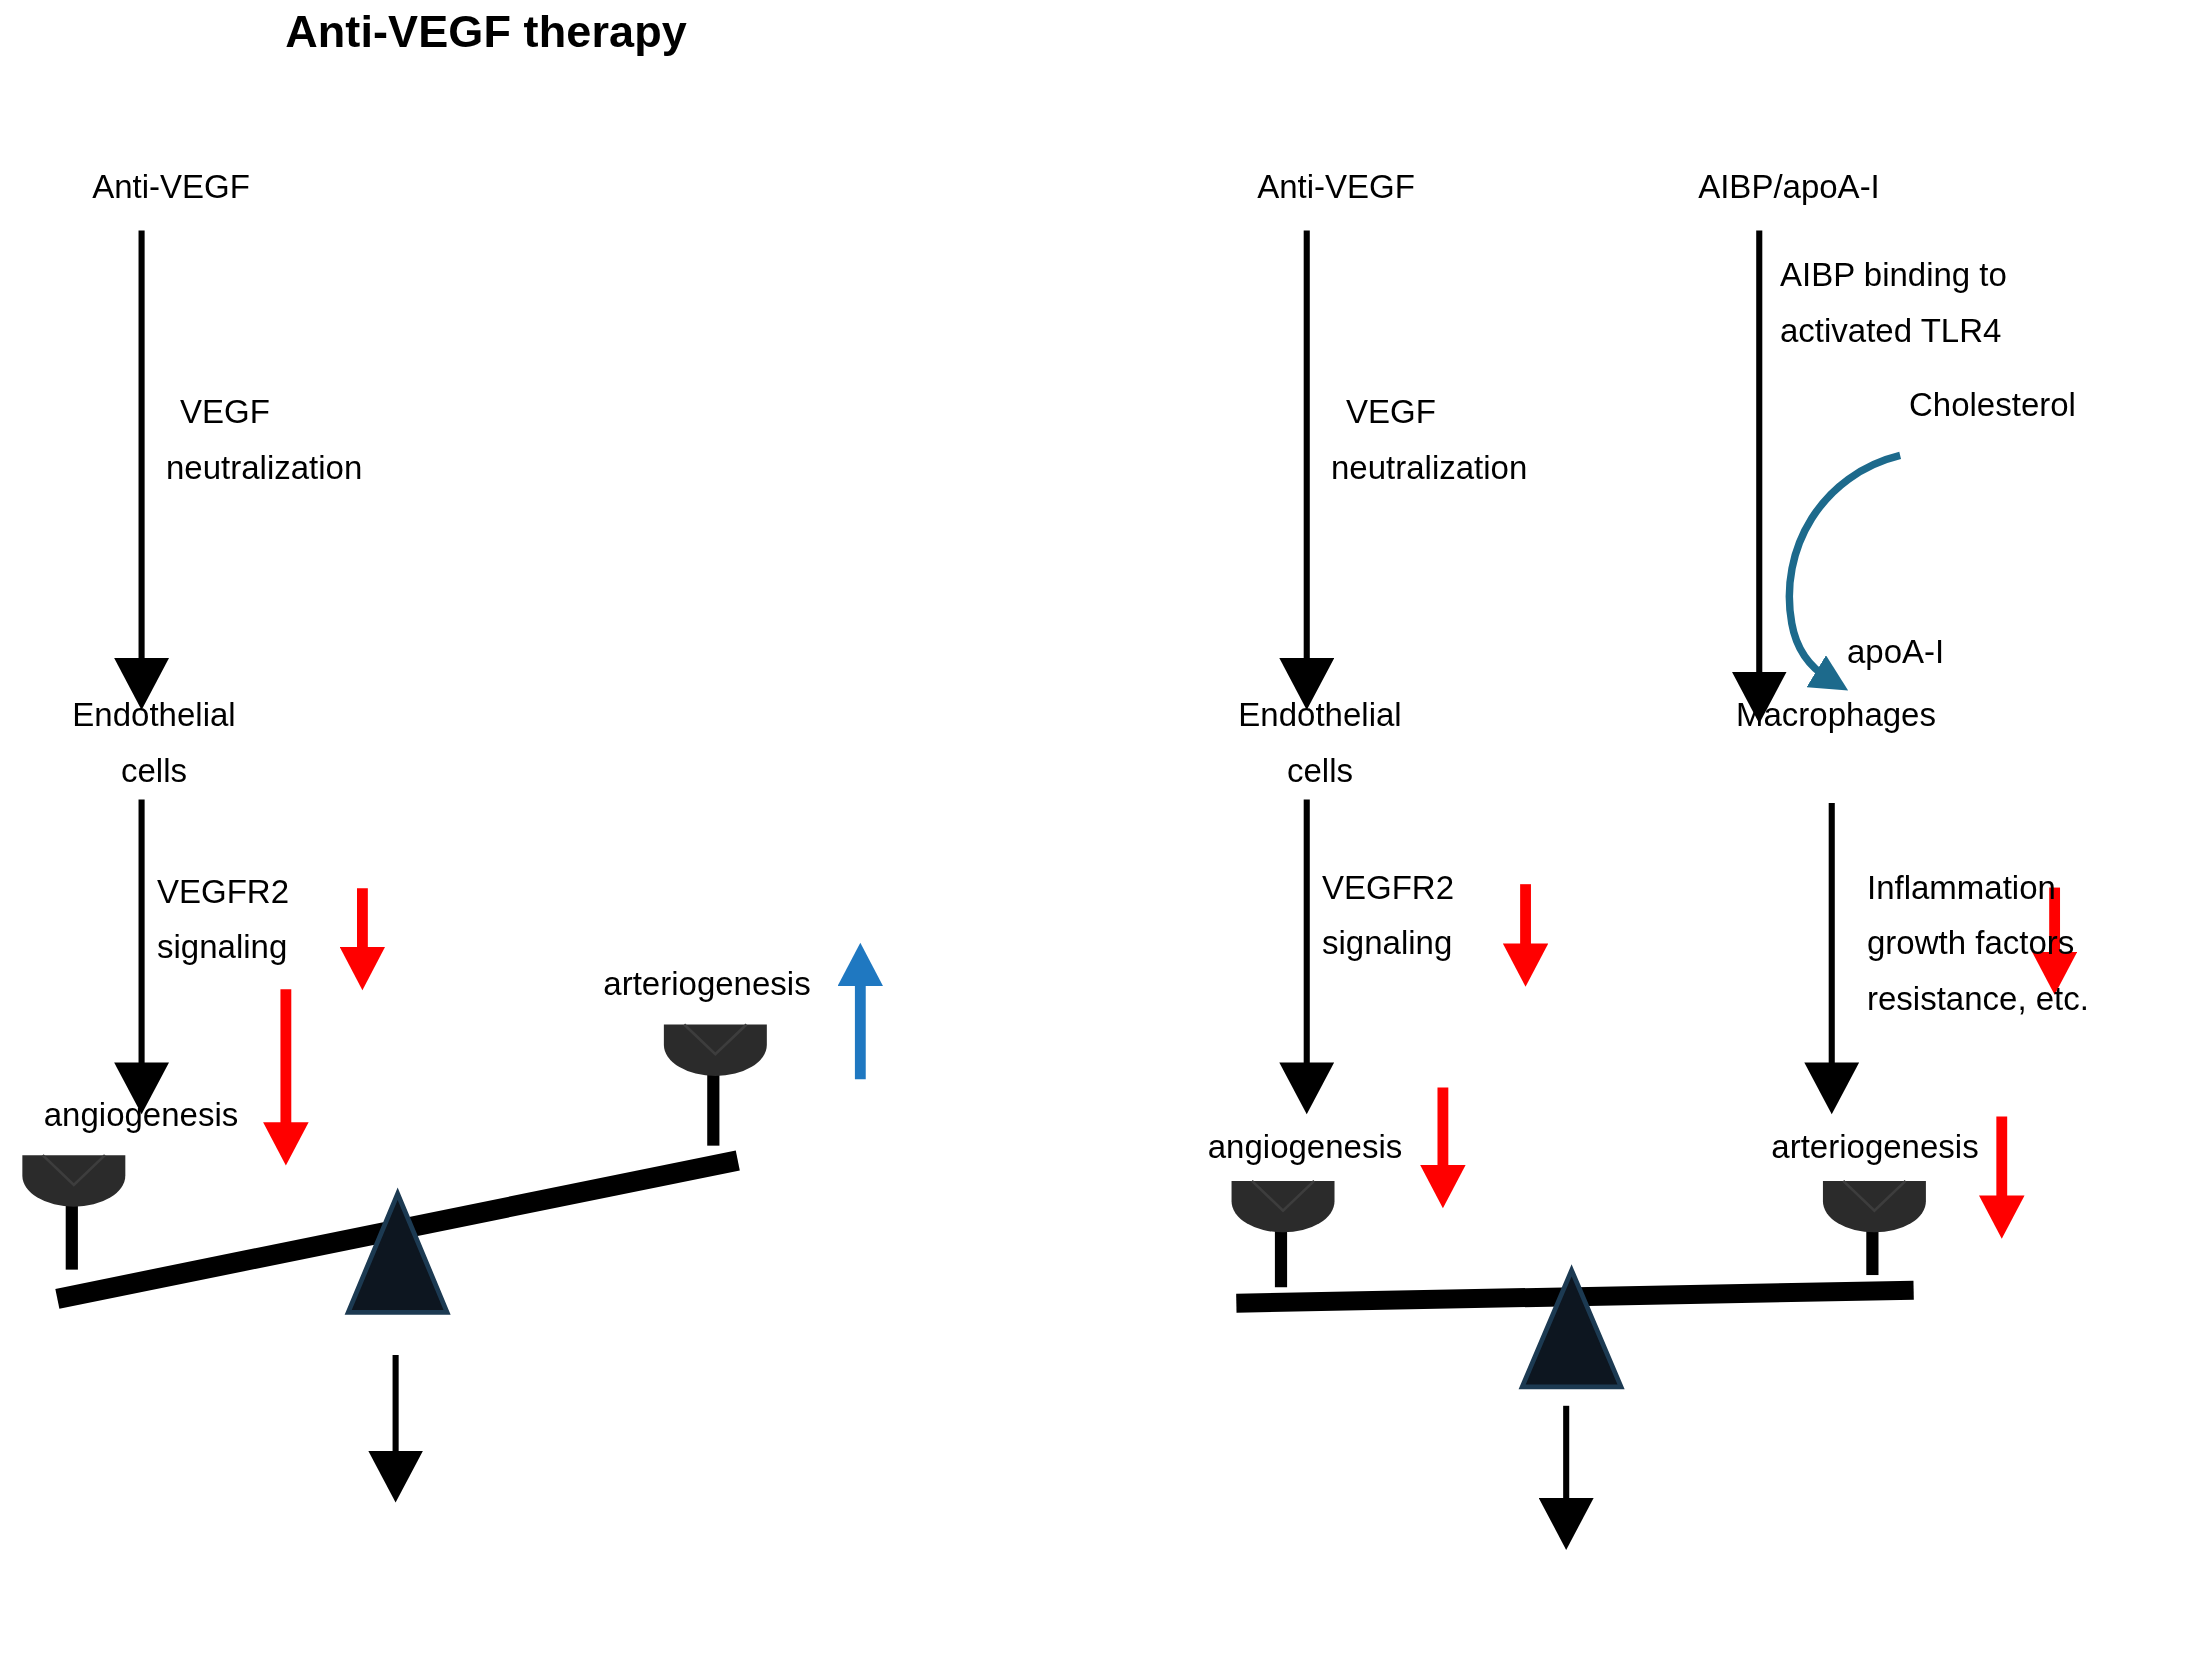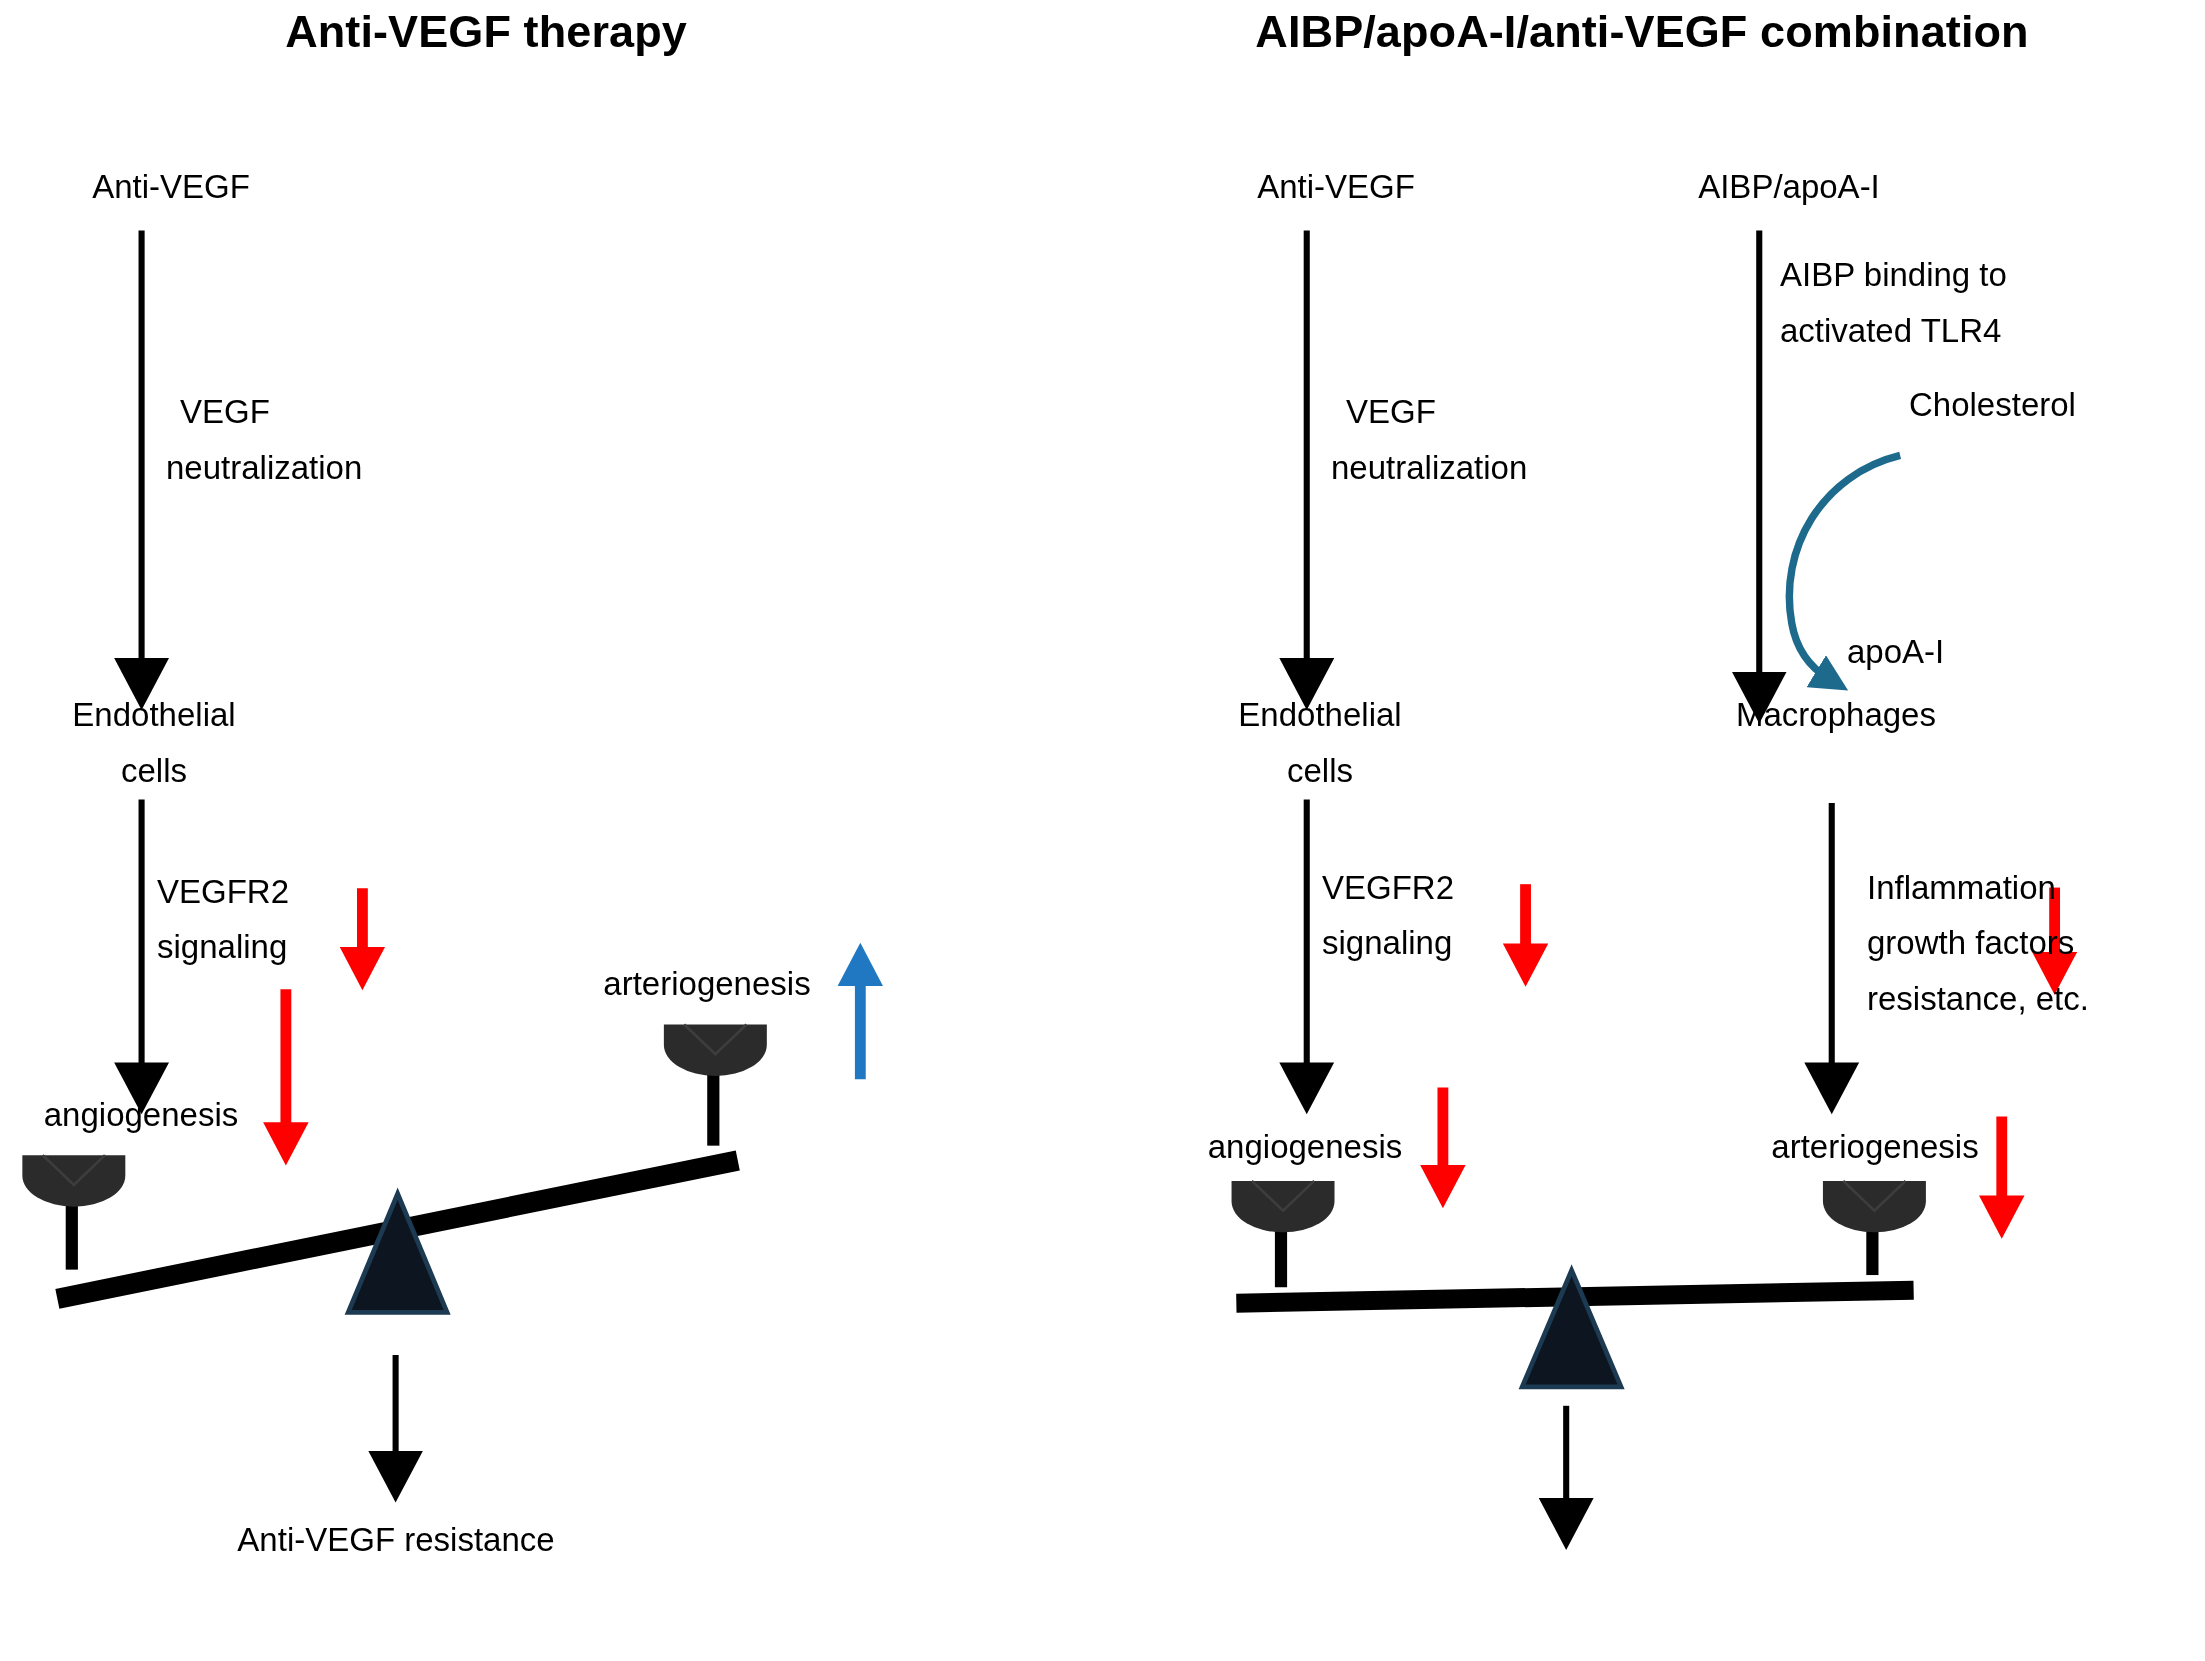--- a/index.html
+++ b/index.html
@@ -131,37 +131,35 @@
         <path d="M2721,1743 l46,44 l46,-44" fill="none" stroke="#3d3d3d" stroke-width="4"></path>
       </g>
     </g>
 
     <g>
       <line x1="2312" y1="2075" x2="2312" y2="2240" stroke="#000" stroke-width="9" marker-end="url(#ahBlack)"></line>
     </g>
   </svg>
 
   <div class="tx ttl ctr" style="left:486px;top:5.4px;">Anti-VEGF therapy</div>
-  <div class="tx ttl ctr" style="left:1642px;top:5.4px;">AIBP/apoA-I/anti-VEGF combination</div>
 
   <div class="tx lbl ctr" style="left:171px;top:168px;">Anti-VEGF</div>
 
   <div class="tx lbl" style="left:180px;top:393px;">VEGF</div>
   <div class="tx lbl" style="left:166px;top:449px;">neutralization</div>
 
   <div class="tx lbl ctr" style="left:154px;top:696px;">Endothelial</div>
   <div class="tx lbl ctr" style="left:154px;top:752px;">cells</div>
 
   <div class="tx lbl" style="left:157px;top:873px;">VEGFR2</div>
   <div class="tx lbl" style="left:157px;top:928px;">signaling</div>
 
   <div class="tx lbl ctr" style="left:141px;top:1096px;">angiogenesis</div>
   <div class="tx lbl ctr" style="left:707px;top:965px;">arteriogenesis</div>
 
-  <div class="tx lbl ctr" style="left:396px;top:1521px;">Anti-VEGF resistance</div>
 
   <div class="tx lbl ctr" style="left:1336px;top:168px;">Anti-VEGF</div>
   <div class="tx lbl ctr" style="left:1789px;top:168px;">AIBP/apoA-I</div>
 
   <div class="tx lbl" style="left:1346px;top:393px;">VEGF</div>
   <div class="tx lbl" style="left:1331px;top:449px;">neutralization</div>
 
   <div class="tx lbl" style="left:1780px;top:256px;">AIBP binding to</div>
   <div class="tx lbl" style="left:1780px;top:312px;">activated TLR4</div>
 

